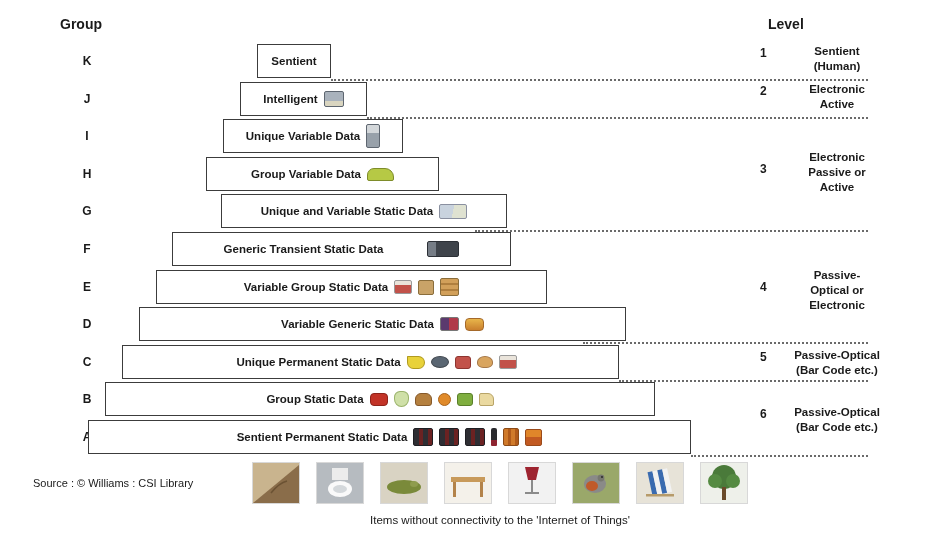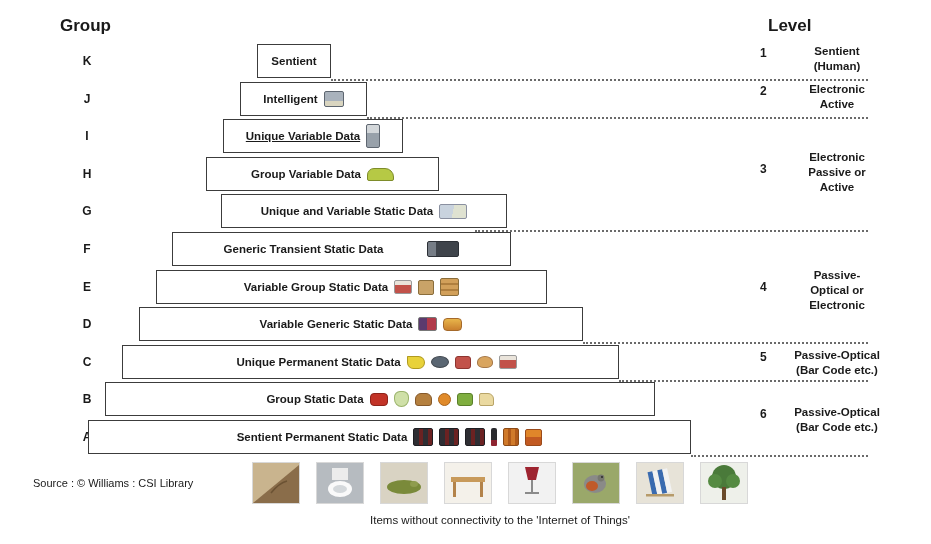--- a/index.html
+++ b/index.html
@@ -1,20 +1,20 @@
 <!DOCTYPE html>
 <html><head>
 <meta charset="utf-8">
 <style>
   html,body{margin:0;padding:0;background:#fff;}
   .canvas{
     position:relative;width:931px;height:544px;background:#ffffff;
     font-family:"Liberation Sans",sans-serif;color:#1a1a1a;overflow:hidden;
   }
-  .hdr{position:absolute;font-weight:bold;font-size:17px;}
+  .hdr{position:absolute;font-weight:bold;font-size:14px;}
   .grp{position:absolute;width:22px;text-align:center;font-weight:bold;font-size:12px;}
   .row{
     position:absolute;height:34px;background:#fff;border:1px solid #3c3c3c;
     display:flex;align-items:center;justify-content:center;gap:6px;box-sizing:border-box;
   }
   .row-label{font-weight:bold;font-size:11.5px;white-space:nowrap;}
   .dotted{position:absolute;height:0;border-top:2px dotted #6a6a6a;}
   .lvl-num{position:absolute;font-weight:bold;font-size:12px;}
   .lvl-label{
     position:absolute;width:130px;text-align:center;font-weight:bold;font-size:11.5px;
@@ -45,26 +45,26 @@
   .ic-orange{width:11px;height:11px;background:#e08a2a;border:1px solid #a9641c;border-radius:50%;}
   .ic-greens{width:14px;height:11px;background:#7fae3f;border:1px solid #5a7f2a;border-radius:3px;}
   .ic-cheese{width:13px;height:11px;background:#ead9a0;border:1px solid #b8a468;border-radius:2px 6px 2px 2px;}
   .ic-cans{width:18px;height:16px;background:repeating-linear-gradient(90deg,#2e2e33 0 5px,#6b2222 5px 9px);border:1px solid #1e1e22;}
   .ic-wine{width:6px;height:18px;background:linear-gradient(#2a2a2e 68%,#8e2430 68%);border-radius:2px 2px 1px 1px;}
   .ic-sauce{width:14px;height:16px;background:repeating-linear-gradient(90deg,#d07a2a 0 4px,#b05a1a 4px 7px);border:1px solid #8c4a16;}
   .ic-juice{width:15px;height:15px;background:linear-gradient(#e0862a 50%,#c25a22 50%);border:1px solid #9a4a1a;}
   
   .r0{top:44px;left:257px;width:74px;}
   .r1{top:82px;left:240px;width:127px;}
-  .r2{top:119px;left:223px;width:180px;text-decoration:underline;}
+  .r2{top:119px;left:223px;width:180px;}
   .r3{top:157px;left:206px;width:233px;}
   .r4{top:194px;left:189px;width:286px;margin-left:32px;}
   .r5{top:232px;left:172px;width:339px;gap:44px;}
   .r6{top:270px;left:156px;width:391px;}
-  .r7{top:307px;left:139px;width:444px;}
+  .r7{top:307px;left:139px;width:487px;}
   .r8{top:345px;left:122px;width:497px;padding-left:12px;}
   .r9{top:382px;left:105px;width:550px;}
   .r10{top:420px;left:88px;width:603px;}
 </style>
 </head>
 <body>
 
 <div class="canvas">
 
   <div class="hdr" style="top:16px;left:60px;">Group</div>

